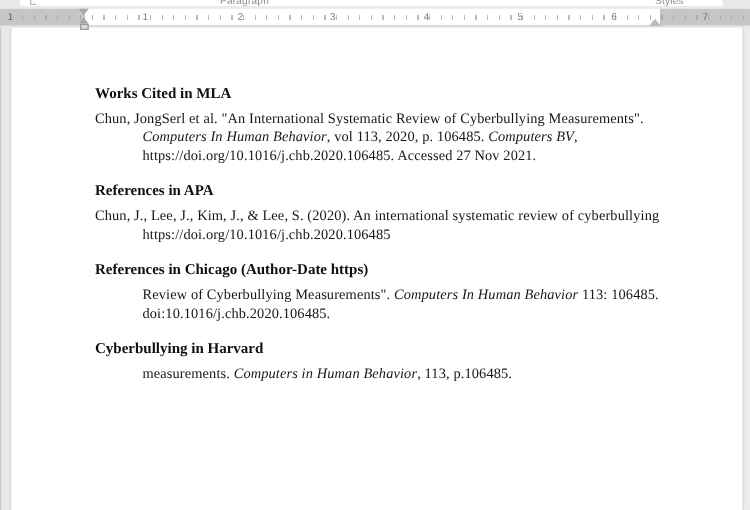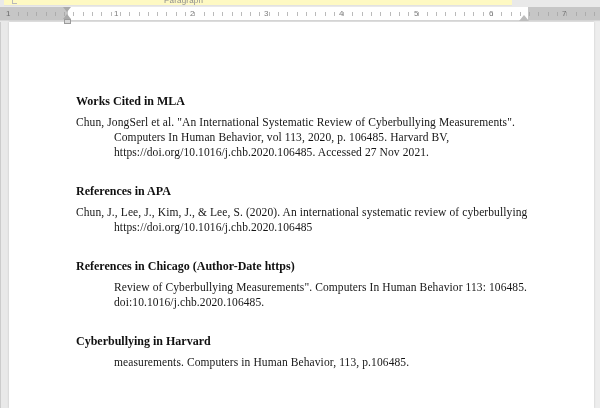--- a/index.html
+++ b/index.html
@@ -5,22 +5,22 @@
   * { margin: 0; padding: 0; box-sizing: border-box; }
   html, body { width: 600px; height: 408px; overflow: hidden; }
   body {
     position: relative;
     background: #e9e9e9;
     font-family: "Liberation Sans", sans-serif;
   }
 
   
   .ribbon-strip {
-    position: absolute; left: 4px; top: 0; width: 508px; height: 6px;
-    background: #fef9c3;
+    position: absolute; left: 16px; top: 0; width: 562px; height: 6px;
+    background: #ffffff;
     border-bottom: 1px solid #e2e2e2;
     overflow: hidden;
   }
   .ribbon-group-label {
     position: absolute; top: -4px;
     font-size: 8px; color: #8c8c8c; letter-spacing: 0.2px;
     white-space: nowrap;
   }
   .ribbon-label-paragraph { left: 160px; }
   .ribbon-label-styles   { left: 508px; }
@@ -92,35 +92,35 @@
     background: #ededed;
   }
   .page {
     position: absolute; left: 9px; top: 22px; width: 585px; height: 386px;
     background: #ffffff;
     box-shadow: 0 0 2px rgba(0,0,0,0.18);
   }
 
   
   .doc-content {
-    position: absolute; left: 76px; top: 94px;
+    position: absolute; left: 76px; top: 67px;
     font-family: "Liberation Serif", "DejaVu Serif", serif;
     color: #161616;
   }
-  .cit-section + .cit-section { margin-top: 24px; }
+  .cit-section + .cit-section { margin-top: 12px; }
   .sec-heading {
     font-size: 12px; line-height: 15px; font-weight: bold;
     margin: 0 0 6px 0; white-space: nowrap; color: #101010;
   }
   .cit-line {
     font-size: 11.5px; line-height: 15px;
     white-space: nowrap; letter-spacing: 0.1px;
   }
   .cit-line.hang { padding-left: 38px; }
-  .seg-i { }
+  .seg-i { font-style: italic; }
 </style>
 </head>
 <body>
 
 <div class="ribbon-strip">
   <span class="ribbon-group-label ribbon-label-paragraph">Paragraph</span>
   <span class="ribbon-group-label ribbon-label-styles">Styles</span>
   <span class="ribbon-launcher launcher-left"></span>
   <span class="ribbon-corner-btn"></span>
 </div>
@@ -146,21 +146,21 @@
 </div>
 
 <div class="app-left-strip"></div>
 <div class="app-right-strip"></div>
 <div class="page"></div>
 
 <div class="doc-content" id="doc-content">
     <section class="cit-section">
       <h2 class="sec-heading">Works Cited in MLA</h2>
       <div class="cit-line"><span class="seg-r">Chun, JongSerl et al. "An International Systematic Review of Cyberbullying Measurements".</span></div>
-      <div class="cit-line hang"><span class="seg-i">Computers In Human Behavior</span><span class="seg-r">, vol 113, 2020, p. 106485. </span><span class="seg-i">Harvard BV</span><span class="seg-r">,</span></div>
+      <div class="cit-line hang"><span class="seg-i">Computers In Human Behavior</span><span class="seg-r">, vol 113, 2020, p. 106485. </span><span class="seg-i">Computers BV</span><span class="seg-r">,</span></div>
       <div class="cit-line hang"><span class="seg-r">https://doi.org/10.1016/j.chb.2020.106485. Accessed 27 Nov 2021.</span></div>
     </section>
     <section class="cit-section">
       <h2 class="sec-heading">References in APA</h2>
       <div class="cit-line"><span class="seg-r">Chun, J., Lee, J., Kim, J., &amp; Lee, S. (2020). An international systematic review of cyberbullying</span></div>
       <div class="cit-line hang"><span class="seg-r">https://doi.org/10.1016/j.chb.2020.106485</span></div>
     </section>
     <section class="cit-section">
       <h2 class="sec-heading">References in Chicago (Author-Date https)</h2>
       <div class="cit-line hang"><span class="seg-r">Review of Cyberbullying Measurements". </span><span class="seg-i">Computers In Human Behavior</span><span class="seg-r"> 113: 106485.</span></div>

